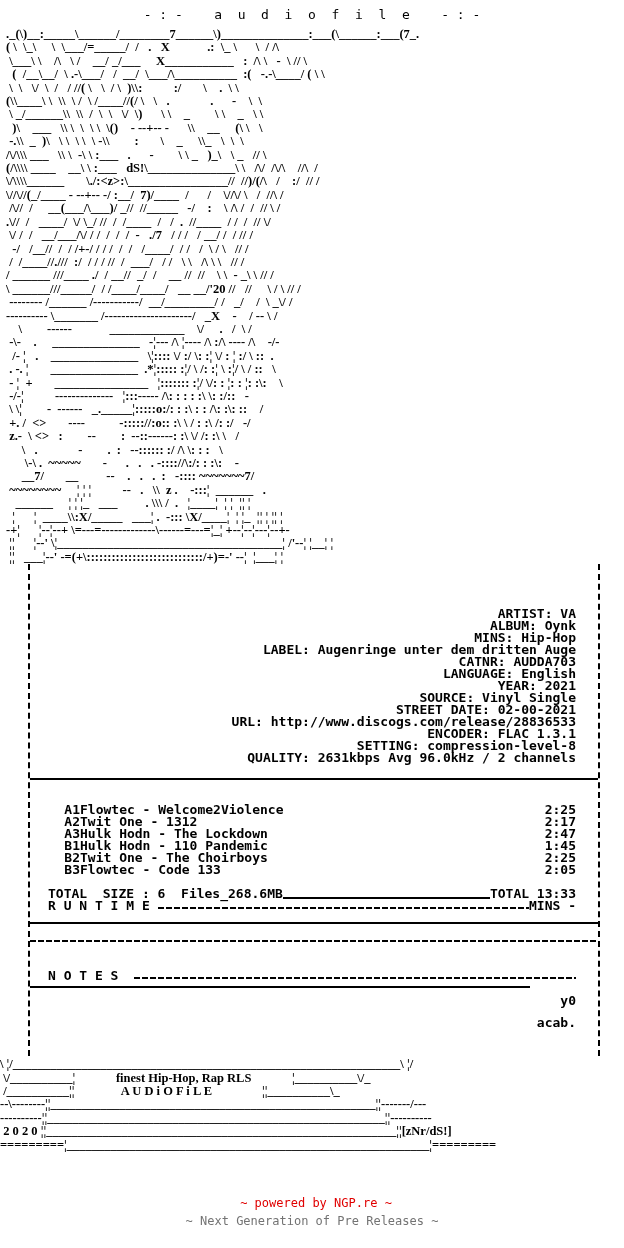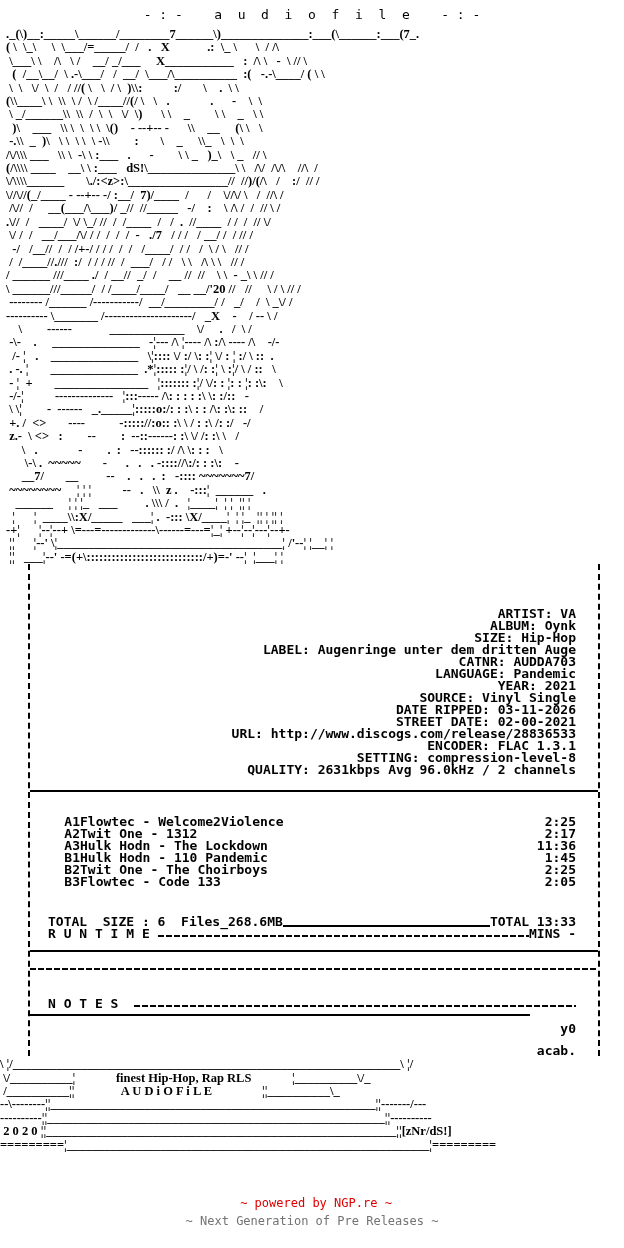--- a/index.html
+++ b/index.html
@@ -17,21 +17,21 @@
   .tno{display:inline-block;width:32px;}
   .tfill{flex:1;}
   .ufill{flex:1;border-bottom:2px solid #000;margin-bottom:1px;}
   .dfill{flex:1;align-self:flex-end;height:2px;margin-bottom:3px;
          background:repeating-linear-gradient(90deg,#000 0 6px,transparent 6px 8px);}
   .divider{height:2px;background:#000;margin:14px -22px 0 -18px;}
   .line-solid{height:2px;background:#000;margin:10px -22px 0 -18px;}
   .line-dash{height:2px;margin:16px -22px 0 -18px;
          background:repeating-linear-gradient(90deg,#000 0 6px,transparent 6px 8px);}
   .tracks{margin-top:24px;}
-  .totals{margin-top:28px;}
+  .totals{margin-top:12px;}
   .notes{margin-top:28px;}
   .notes-underline{height:2px;background:#000;width:500px;margin:4px 0 0 -18px;}
   .note{margin-top:7px;height:12px;white-space:pre;}
   .note + .note{margin-top:10px;}
   .footer-art{margin-top:2px;margin-left:0;}
   .redline{font-family:"DejaVu Sans Mono",monospace;font-weight:normal;font-size:12px;line-height:18px;text-align:center;margin-top:0;}
   .credits{margin-top:42px;}
 </style>
 </head>
 <body>
@@ -79,40 +79,39 @@
   ¦      ¦  ____\\:X/_____   ___¦ .  -::: \X/____¦  ¦ ¦_  ¦¦ ¦ ¦¦ ¦
 -+¦      ¦--¦--+ \=---=-------------\------=---=¦_¦ +--¦--¦---¦--+-
  ¦¦      ¦--' \¦____________________________________¦ /'--¦ ¦__¦ ¦
  ¦¦   ___¦--' -=(+\::::::::::::::::::::::::::::/+)=-' --¦  ¦___¦ ¦</pre>
 
   <div class="box txt">
 
     <div>
       <div class="row"><span class="lbl">ARTIST</span><span>: </span><span>VA</span></div>
       <div class="row"><span class="lbl">ALBUM</span><span>: </span><span>Oynk</span></div>
-      <div class="row"><span class="lbl">SIZE</span><span>: </span><span>Hip-Hop</span></div>
+      <div class="row"><span class="lbl">MINS</span><span>: </span><span>Hip-Hop</span></div>
       <div class="row"><span class="lbl">LABEL</span><span>: </span><span>Augenringe unter dem dritten Auge</span></div>
       <div class="row"><span class="lbl">CATNR</span><span>: </span><span>AUDDA703</span></div>
-      <div class="row"><span class="lbl">LANGUAGE</span><span>: </span><span>Pandemic</span></div>
+      <div class="row"><span class="lbl">LANGUAGE</span><span>: </span><span>English</span></div>
       <div class="row"><span class="lbl">YEAR</span><span>: </span><span>2021</span></div>
       <div class="row"><span class="lbl">SOURCE</span><span>: </span><span>Vinyl Single</span></div>
-      <div class="row"><span class="lbl">DATE RIPPED</span><span>: </span><span>03-11-2026</span></div>
       <div class="row"><span class="lbl">STREET DATE</span><span>: </span><span>02-00-2021</span></div>
       <div class="row"><span class="lbl">URL</span><span>: </span><span>http://www.discogs.com/release/28836533</span></div>
       <div class="row"><span class="lbl">ENCODER</span><span>: </span><span>FLAC 1.3.1</span></div>
       <div class="row"><span class="lbl">SETTING</span><span>: </span><span>compression-level-8</span></div>
       <div class="row"><span class="lbl">QUALITY</span><span>: </span><span>2631kbps Avg 96.0kHz / 2 channels</span></div>
     </div>
 
     <div class="divider"></div>
 
     <div class="tracks">
       <div class="trow"><span class="tno">A1</span><span>Flowtec - Welcome2Violence</span><span class="tfill"></span><span>2:25</span></div>
       <div class="trow"><span class="tno">A2</span><span>Twit One - 1312</span><span class="tfill"></span><span>2:17</span></div>
-      <div class="trow"><span class="tno">A3</span><span>Hulk Hodn - The Lockdown</span><span class="tfill"></span><span>11:36</span></div>
+      <div class="trow"><span class="tno">A3</span><span>Hulk Hodn - The Lockdown</span><span class="tfill"></span><span>2:47</span></div>
       <div class="trow"><span class="tno">B1</span><span>Hulk Hodn - 110 Pandemic</span><span class="tfill"></span><span>1:45</span></div>
       <div class="trow"><span class="tno">B2</span><span>Twit One - The Choirboys</span><span class="tfill"></span><span>2:25</span></div>
       <div class="trow"><span class="tno">B3</span><span>Flowtec - Code 133</span><span class="tfill"></span><span>2:05</span></div>
     </div>
 
     <div class="totals">
       <div class="trow"><span>TOTAL  SIZE : 6  Files_268.6MB</span><span class="ufill"></span><span>TOTAL 13:33</span></div>
       <div class="trow"><span>R U N T I M E </span><span class="dfill"></span><span>MINS -</span></div>
     </div>
 

